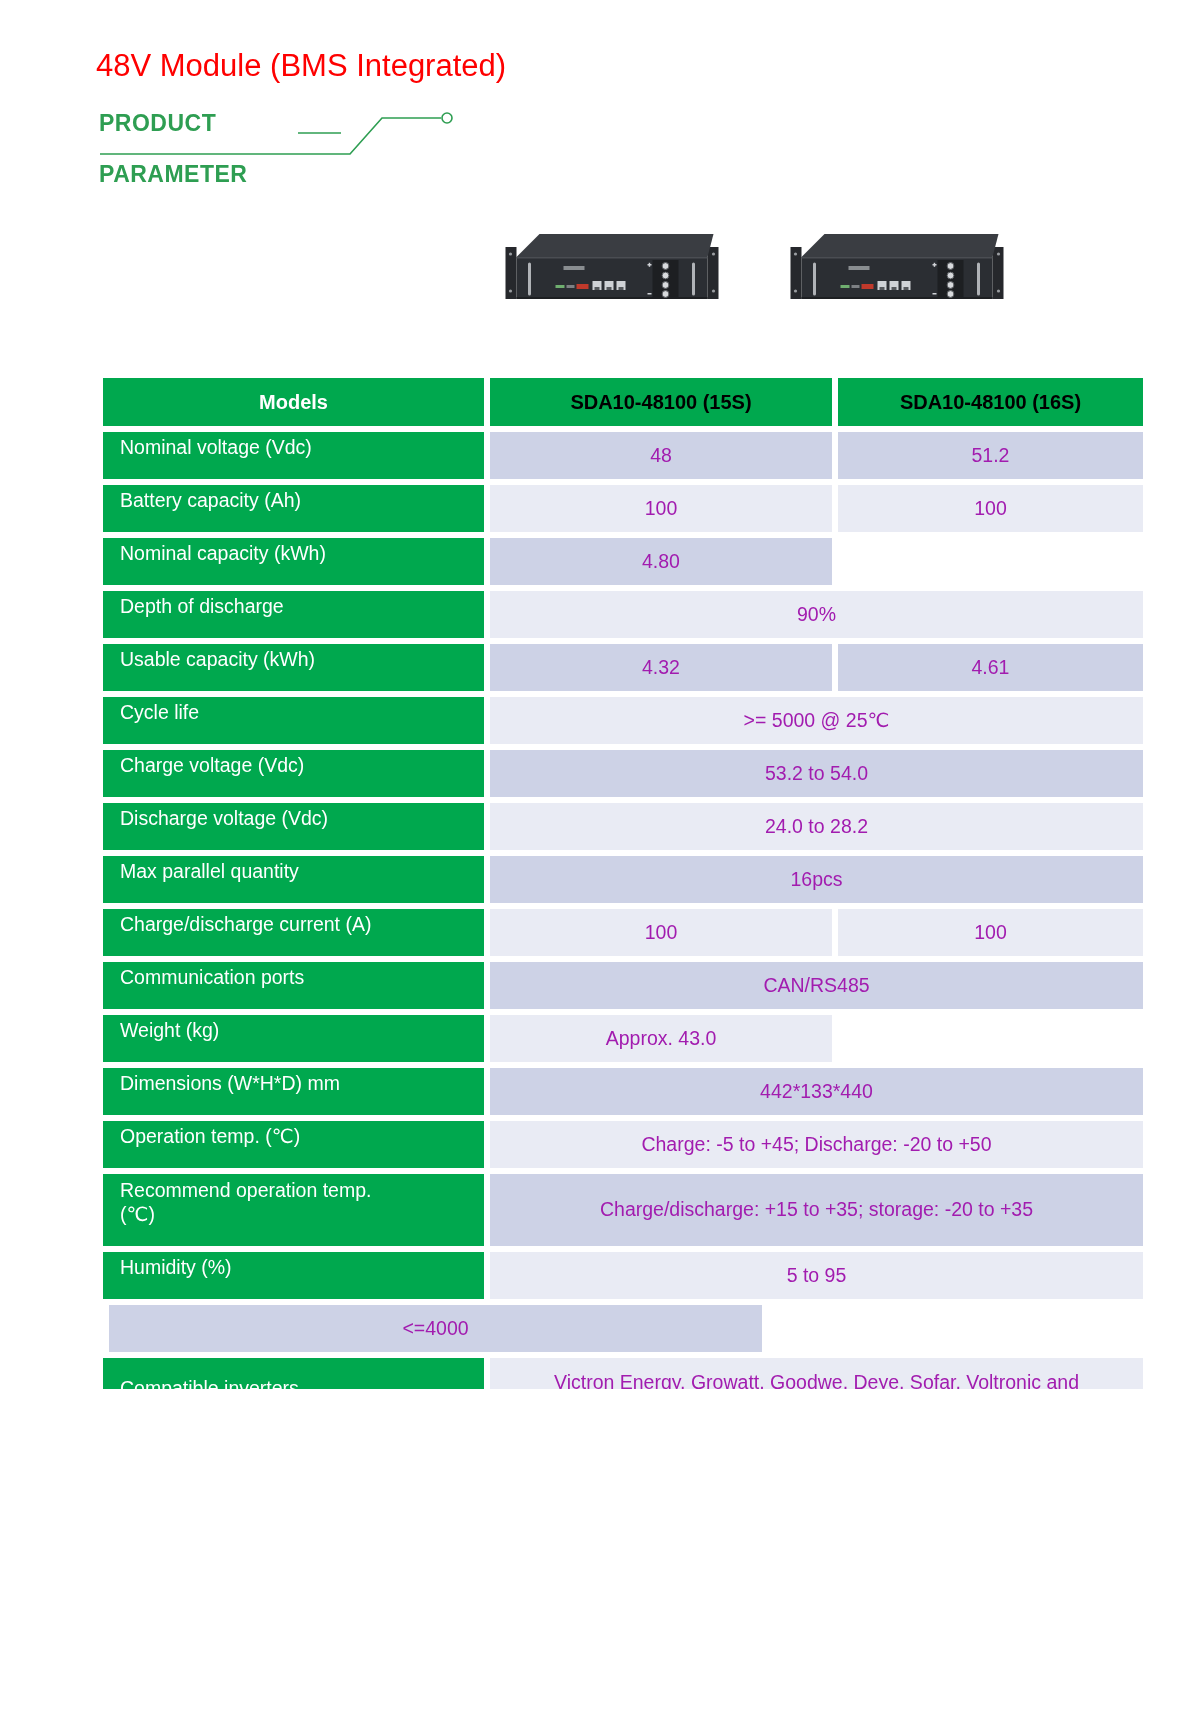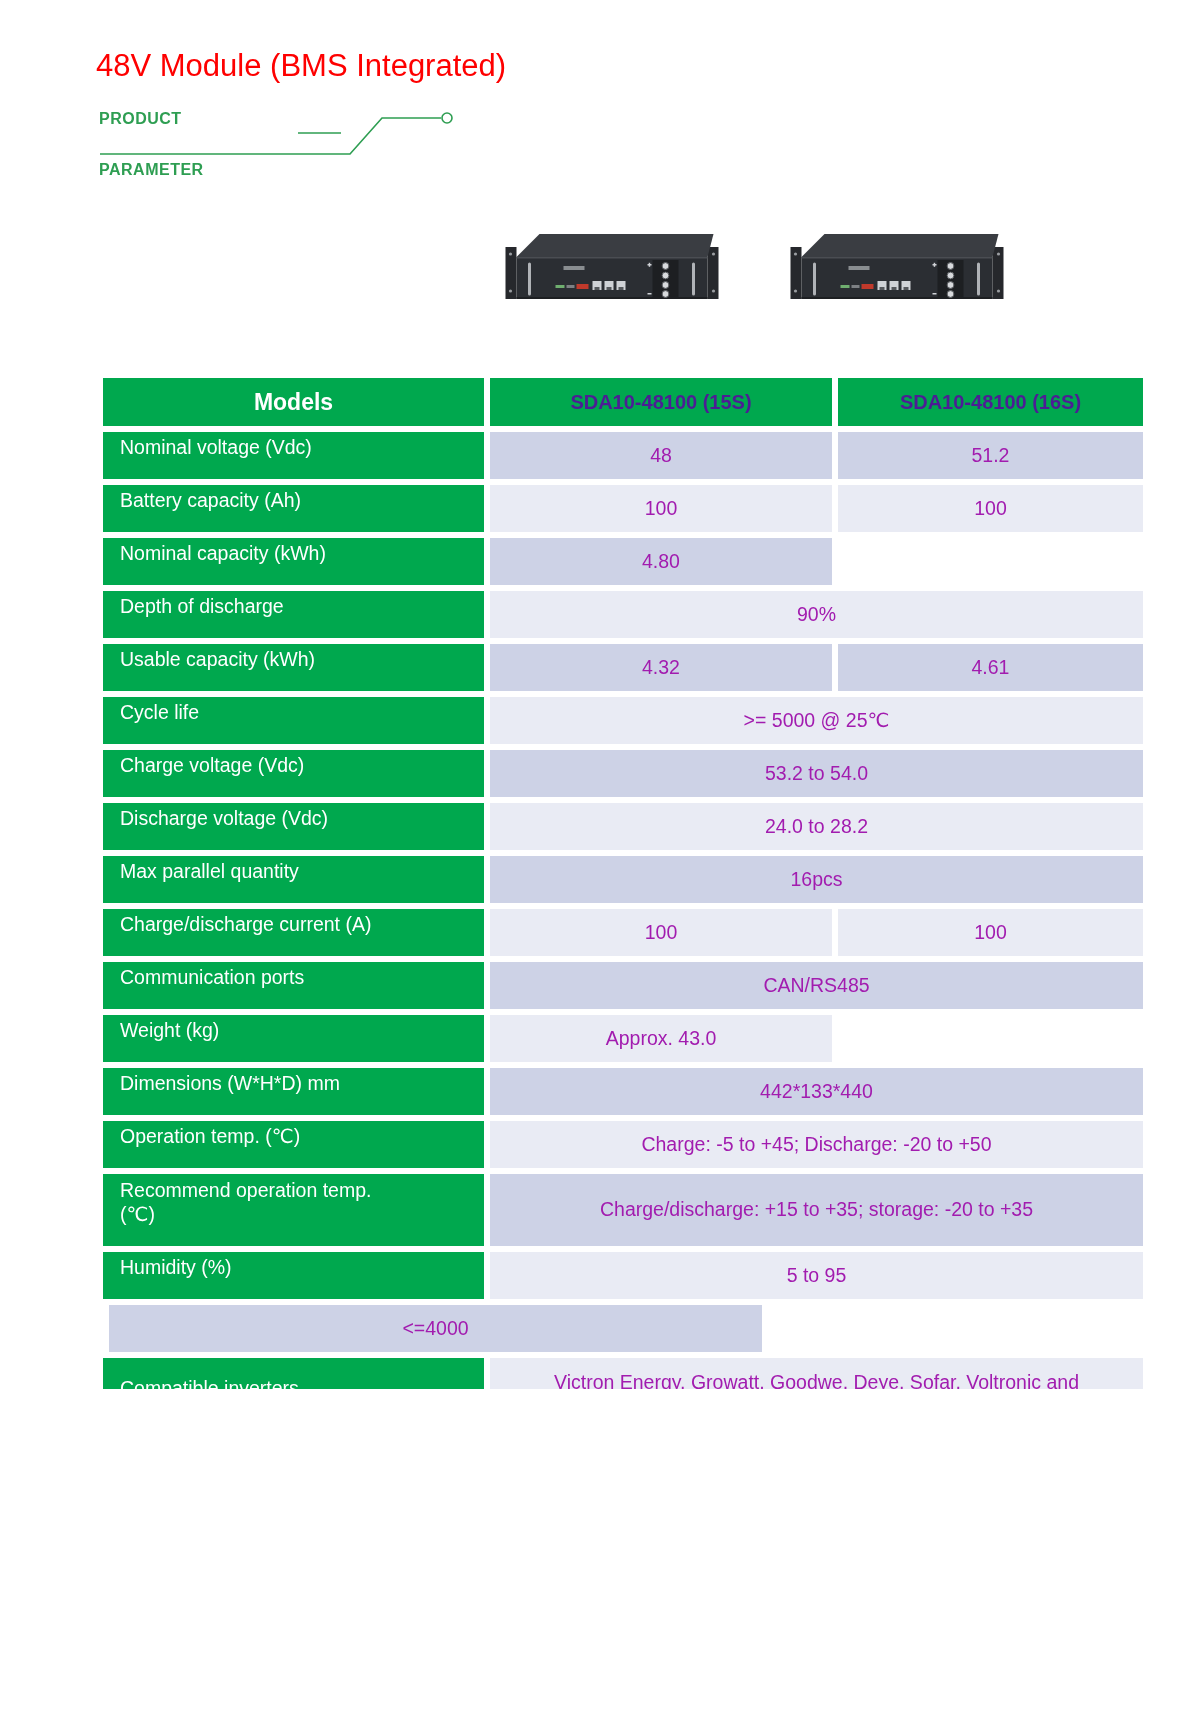--- a/index.html
+++ b/index.html
@@ -1,21 +1,21 @@
 <!DOCTYPE html>
 <html><head>
 <meta charset="utf-8">
 <style>
   html,body{margin:0;padding:0;background:#ffffff;}
   .page{position:relative;width:1200px;height:1389px;background:#fff;overflow:hidden;
         font-family:"Liberation Sans","DejaVu Sans",sans-serif;}
 
   
   .title{position:absolute;left:96px;top:48px;font-size:31px;font-weight:400;color:#fe0000;margin:0;}
-  .sec-head{position:absolute;left:99px;font-size:16px;font-weight:700;color:#2e9e52;letter-spacing:.5px;}
+  .sec-head{position:absolute;left:99px;font-size:23px;font-weight:700;color:#2e9e52;letter-spacing:.5px;}
   .sec-1{top:110px;}
   .sec-2{top:161px;}
   .head-deco{position:absolute;left:95px;top:100px;}
 
   
   .product{position:absolute;top:227px;width:214px;height:72px;}
   .p-left{left:505px;}
   .p-right{left:790px;}
 
   
@@ -26,22 +26,22 @@
   .rt2{height:76px;}
   .lbl{width:381px;box-sizing:border-box;background:#00a84e;color:#ffffff;
        display:flex;align-items:center;padding:0 12px 16px 17px;font-size:19.5px;line-height:1.25;}
   .vc{box-sizing:border-box;margin-left:6px;display:flex;align-items:center;justify-content:center;
       color:#a21caf;font-size:19.5px;text-align:center;line-height:1.4;}
   .v2{width:342px;}
   .v3{width:305px;}
   .vs{width:653px;}
   .dark .vc{background:#cdd2e6;}
   .light .vc{background:#e9ebf4;}
-  .header-row .lbl{justify-content:center;padding:0;font-weight:700;font-size:23px;}
-  .header-row .vc{background:#00a84e;color:#4c1d95;font-weight:700;font-size:20px;}
+  .header-row .lbl{justify-content:center;padding:0;font-weight:700;font-size:20px;}
+  .header-row .vc{background:#00a84e;color:#000000;font-weight:700;font-size:20px;}
   .wrap-narrow{display:inline-block;max-width:255px;}
   .wrap-span{display:inline-block;max-width:530px;margin:16px auto;}
 
   
   .slashes{position:absolute;left:56px;top:1595px;font-size:21px;font-weight:700;font-style:italic;
            color:#3aa35a;letter-spacing:1px;}
   .footer-bar{position:absolute;left:87px;top:1602px;width:1113px;height:16px;background:#3f9d4d;}
   .watermark{position:absolute;left:0;top:1660px;width:100%;text-align:center;
              font-family:"DejaVu Sans Mono","Liberation Mono",monospace;font-weight:700;
              font-size:54px;color:#000000;letter-spacing:0;}

